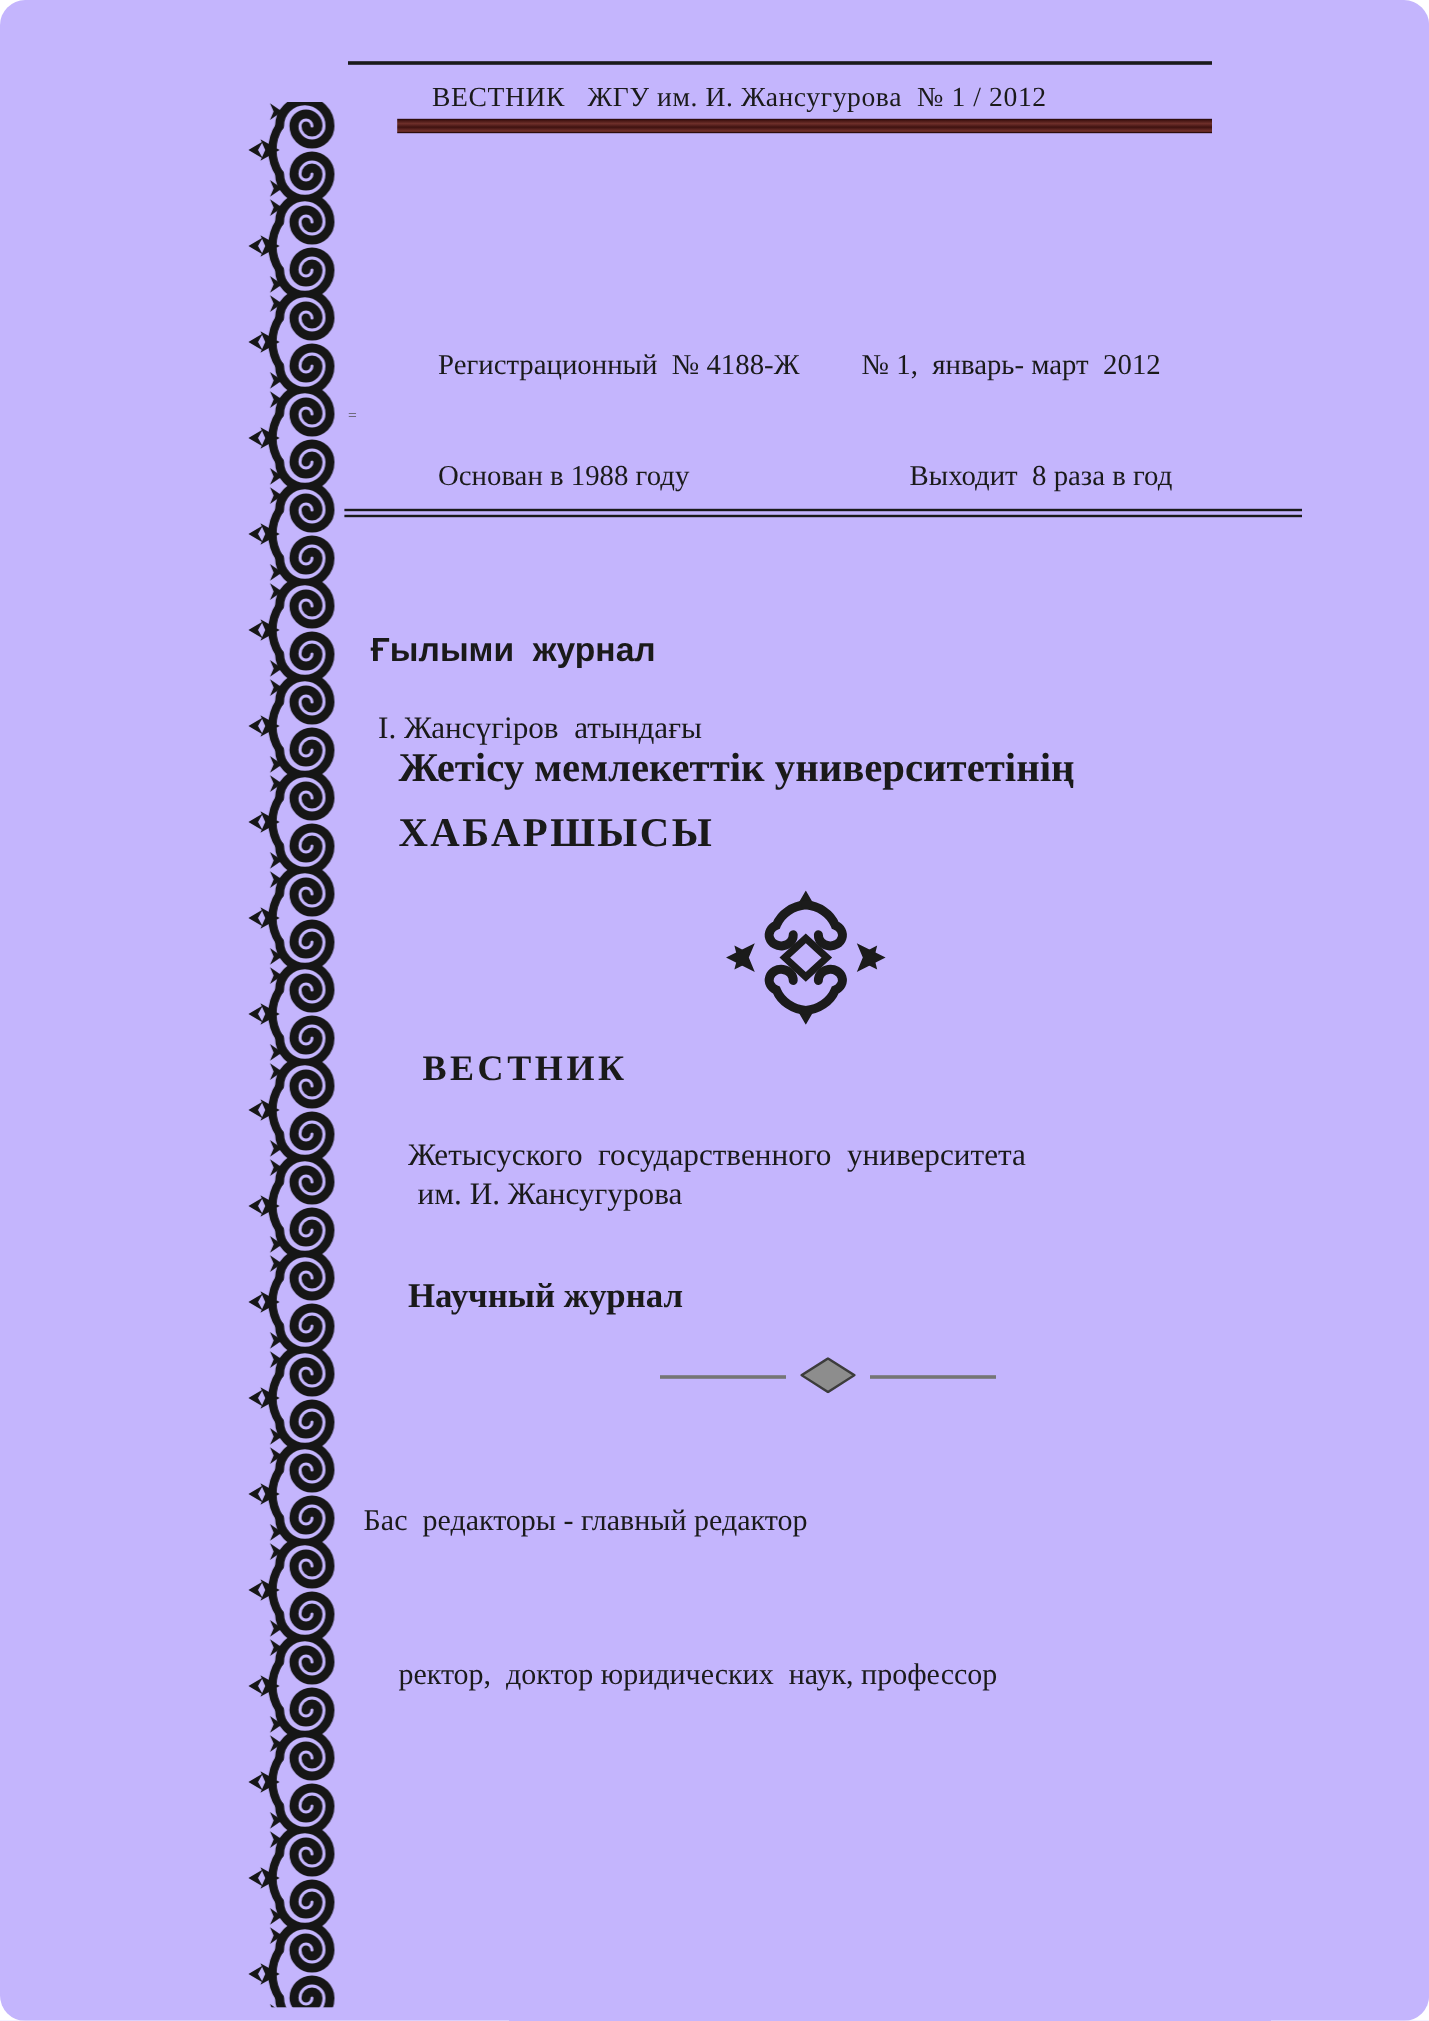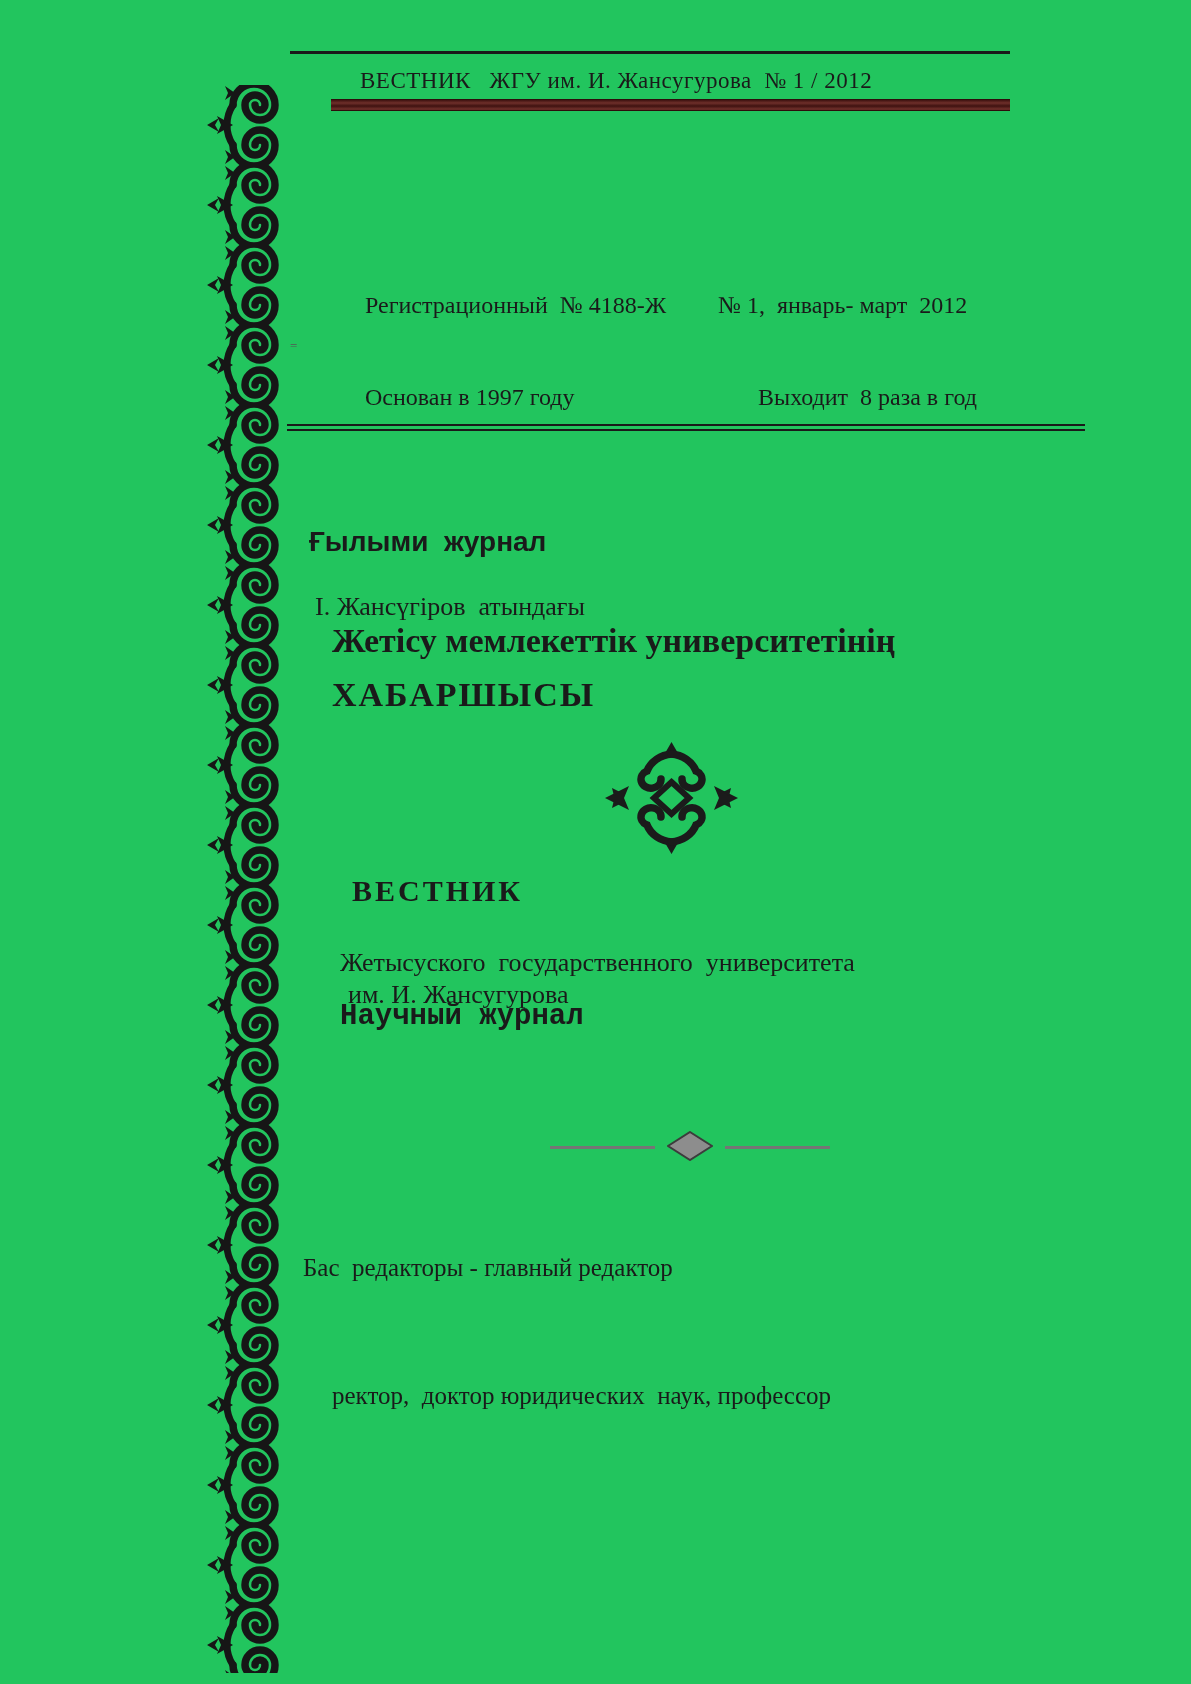--- a/index.html
+++ b/index.html
@@ -1,21 +1,22 @@
 <!DOCTYPE html>
 <html><head>
 <meta charset="utf-8">
 <style>
   * { margin:0; padding:0; box-sizing:border-box; }
   body { background:#ffffff; }
   .page {
     position:relative; width:1191px; height:1684px;
-    background:#22c55e; overflow:hidden;
+    background:#c4b5fd; overflow:hidden;
     font-family:"Liberation Serif","DejaVu Serif",serif;
     color:#1a1a1a;
+    border-radius:21px;
   }
   .abs { position:absolute; }
   .t { white-space:pre; }
 
   
   .top-line { left:290px; top:51px; width:720px; height:3px; background:#1a1a1a; }
   .running-header { left:360px; top:68px; font-size:23px; letter-spacing:0.5px; }
   .maroon-rule {
     left:331px; top:99px; width:679px; height:12px;
     background:repeating-linear-gradient(180deg,#3f1210 0px,#6e2f2a 3px,#3f1210 6px);
@@ -37,21 +38,21 @@
   
   .col { left:332px; width:700px; }
   .kz-type   { top:526px; font-family:"Liberation Sans","DejaVu Sans",sans-serif; font-weight:bold; font-size:28px; transform:translateX(-23px); }
   .kz-named  { top:592px; font-size:26px; transform:translateX(-17px); }
   .kz-univ   { top:622px; font-size:34px;font-weight:bold; }
   .kz-title  { top:676px; font-weight:bold; font-size:34px; letter-spacing:2px; }
   .emblem    { left:604px; top:742px; }
   .ru-title  { top:874px; font-weight:bold; font-size:30px; letter-spacing:3px; transform:translateX(20px); }
   .ru-univ   { top:948px; font-size:26px; transform:translateX(8px); }
   .ru-named  { top:980px; font-size:26px; transform:translateX(16px); }
-  .ru-type   { top:1000px; font-family:Liberation Mono, monospace; font-weight:bold; font-size:29px; transform:translateX(8px); }
+  .ru-type   { top:1064px; font-family:Liberation Serif, serif; font-weight:bold; font-size:29px; transform:translateX(8px); }
 
   
   .div-line-l { left:550px; top:1146px; width:105px; height:3px; background:#757575; }
   .div-line-r { left:725px; top:1146px; width:105px; height:3px; background:#757575; }
   .div-diamond { left:667px; top:1131px; }
 
   
   .ed-head { top:1254px; font-size:25px; transform:translateX(-29px); }
   .ed-name { top:1318px; font-size:26px; font-weight:bold; transform:translateX(-35px); }
   .ed-cred { top:1382px; font-size:25px; }
@@ -80,21 +81,21 @@
     <rect x="0" y="0" width="82" height="1588" fill="url(#kzb)"></rect>
   </svg>
 
   <div class="abs top-line"></div>
   <div class="abs running-header t">ВЕСТНИК   ЖГУ им. И. Жансугурова  № 1 / 2012</div>
   <div class="abs maroon-rule"></div>
 
   <div class="abs reg-no t">Регистрационный  № 4188-Ж</div>
   <div class="abs issue-no t">№ 1,  январь- март  2012</div>
   <div class="abs artifact t">=</div>
-  <div class="abs founded t">Основан в 1997 году</div>
+  <div class="abs founded t">Основан в 1988 году</div>
   <div class="abs freq t">Выходит  8 раза в год</div>
   <div class="abs dbl-rule-a"></div>
   <div class="abs dbl-rule-b"></div>
 
   <div class="abs col kz-type t">Ғылыми  журнал</div>
   <div class="abs col kz-named t">І. Жансүгіров  атындағы</div>
   <div class="abs col kz-univ t">Жетісу мемлекеттік университетінің</div>
   <div class="abs col kz-title t">ХАБАРШЫСЫ</div>
 
   <svg class="abs emblem" width="135" height="112" viewBox="0 0 135 112" xmlns="http://www.w3.org/2000/svg">

